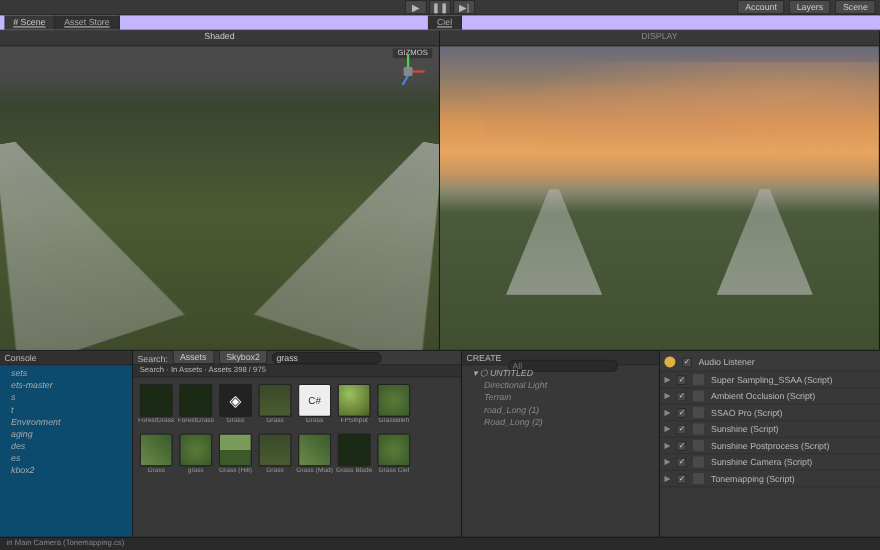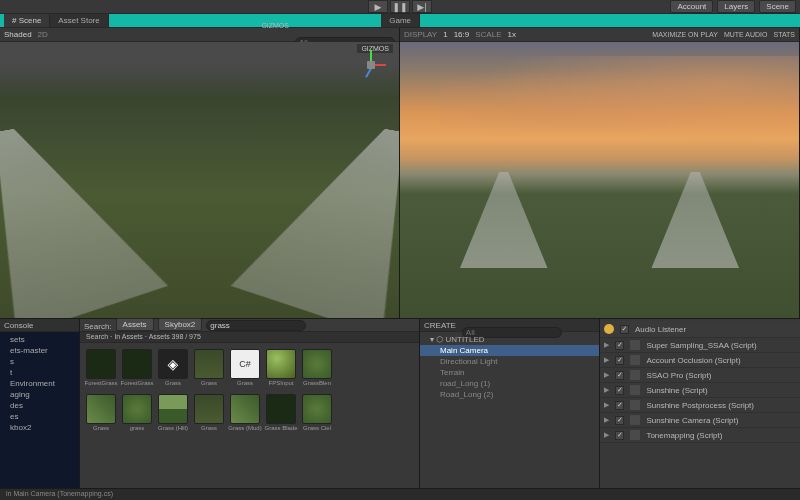--- a/index.html
+++ b/index.html
@@ -2,30 +2,30 @@
 <html><head>
 <meta charset="utf-8">
 <style>
 * { margin: 0; padding: 0; box-sizing: border-box; font-family: Arial, sans-serif; }
 body { background: #383838; color: #b8b8b8; font-size: 9px; overflow: hidden; width: 800px; height: 500px; }
 
 .topbar { height: 14px; background: #383838; display: flex; align-items: center; padding: 0 4px; border-bottom: 1px solid #282828; }
 .topbar-right { margin-left: auto; display: flex; gap: 4px; justify-content: space-between; }
 .top-btn { background: #4a4a4a; border: 1px solid #2a2a2a; padding: 1px 6px; font-size: 8px; color: #ccc; border-radius: 2px; }
 
-.tabs { height: 14px; background: #14b8a6; display: flex; border-bottom: 1px solid #282828; }
+.tabs { height: 14px; background: #c4b5fd; display: flex; border-bottom: 1px solid #282828; text-decoration: underline; }
 .tab { padding: 2px 8px; font-size: 8px; background: #303030; border-right: 1px solid #282828; color: #aaa; }
 .tab.active { background: #383838; color: #ccc; }
 
 .playbar { position: absolute; top: 0; left: 50%; transform: translateX(-50%); display: flex; gap: 2px; z-index: 10; }
 .play-btn { width: 20px; height: 13px; background: #4a4a4a; border: 1px solid #2a2a2a; display: flex; align-items: center; justify-content: center; }
 
 .workspace { display: flex; height: 290px; }
 .scene-panel, .game-panel { flex: 1; display: flex; flex-direction: column; border-right: 1px solid #1a1a1a; }
-.panel-header { height: 14px; background: #383838; display: flex; align-items: center; padding: 0 4px; font-size: 8px; border-bottom: 1px solid #282828; gap: 6px; }
+.panel-header { height: 14px; background: #383838; display: flex; align-items: center; padding: 0 4px; font-size: 8px; border-bottom: 1px solid #282828; gap: 6px; flex-direction: column; }
 .panel-header .hdr-label { color: #888; }
 .panel-header .hdr-val { color: #ccc; }
 .panel-header-right { margin-left: auto; display: flex; gap: 6px; font-size: 7px; }
 
 .viewport { flex: 1; position: relative; background: #2a2a2a; overflow: hidden; }
 .scene-gizmo { position: absolute; top: 6px; right: 10px; width: 35px; height: 35px; }
 .gizmo-axis-x { position: absolute; width: 14px; height: 2px; background: #d44; top: 16px; left: 18px; }
 .gizmo-axis-y { position: absolute; width: 2px; height: 14px; background: #4d4; top: 2px; left: 16px; }
 .gizmo-axis-z { position: absolute; width: 2px; height: 12px; background: #48d; top: 18px; left: 14px; transform: rotate(30deg); }
 .gizmo-center { position: absolute; width: 8px; height: 8px; background: #888; border-radius: 1px; top: 13px; left: 13px; }
@@ -37,29 +37,29 @@
 
 
 .game-terrain { width: 100%; height: 100%; background: linear-gradient(to bottom, #6a6a7a 0%, #8a7a6a 10%, #d89555 25%, #e8a560 35%, #c89560 42%, #888870 48%, #4a5a3a 55%, #3f4f2f 100%); position: relative; }
 .cloud { position: absolute; top: 5%; left: 10%; width: 100%; height: 35%; background: radial-gradient(ellipse at 70% 30%, rgba(220,150,100,0.5), transparent 60%), radial-gradient(ellipse at 30% 50%, rgba(200,140,100,0.4), transparent 50%); }
 .road-left-g { position: absolute; width: 22%; height: 35%; bottom: 18%; left: 15%; background: linear-gradient(to bottom, rgba(200,200,200,0.4), rgba(200,200,200,0.55)); clip-path: polygon(45% 0, 55% 0, 100% 100%, 0 100%); }
 .road-right-g { position: absolute; width: 22%; height: 35%; bottom: 18%; right: 15%; background: linear-gradient(to bottom, rgba(200,200,200,0.4), rgba(200,200,200,0.55)); clip-path: polygon(45% 0, 55% 0, 100% 100%, 0 100%); }
 
 .gizmos-label { position: absolute; top: 2px; right: 6px; font-size: 7px; color: #ccc; background: rgba(40,40,40,0.6); padding: 1px 4px; }
 
 .lower { display: flex; height: 182px; border-top: 1px solid #1a1a1a; }
-.hierarchy-col { width: 80px; background: #0f172a; border-right: 1px solid #1a1a1a; display: flex; flex-direction: column; }
+.hierarchy-col { width: 121px; background: #0c4a6e; border-right: 1px solid #1a1a1a; display: flex; flex-direction: column; }
 .project-col { flex: 1.3; background: #383838; border-right: 1px solid #1a1a1a; display: flex; flex-direction: column; }
 .scenehier-col { width: 180px; background: #383838; border-right: 1px solid #1a1a1a; display: flex; flex-direction: column; }
 .inspector-col { width: 200px; background: #383838; display: flex; flex-direction: column; }
 
 .col-header { height: 13px; background: #303030; border-bottom: 1px solid #282828; display: flex; align-items: center; padding: 0 4px; font-size: 8px; }
 .col-body { flex: 1; overflow: hidden; padding: 2px 0; }
 
-.tree-item { padding: 1px 4px 1px 10px; font-size: 8px; color: #aaa; white-space: nowrap; overflow: hidden; }
+.tree-item { padding: 1px 4px 1px 10px; font-size: 8px; color: #aaa; white-space: nowrap; overflow: hidden; font-style: italic; }
 .tree-item.child { padding-left: 20px; color: #888; }
 .tree-item.sel { background: #3e5f8a; color: #fff; }
 
 .project-toolbar { height: 13px; background: #3a3a3a; display: flex; align-items: flex-end; padding: 0 4px; gap: 4px; font-size: 8px; border-bottom: 1px solid #282828; }
 .search-box { background: #2a2a2a; border: 1px solid #222; height: 11px; flex: 1; max-width: 100px; color: #ccc; font-size: 8px; padding: 0 3px; border-radius: 6px; margin-top: 15px; }
 
 .breadcrumb { height: 11px; background: #303030; font-size: 7px; padding: 1px 6px; border-bottom: 1px solid #282828; }
 
 .asset-grid { display: flex; flex-wrap: wrap; gap: 2px; padding: 4px; }
 .asset-item { width: 34px; display: flex; flex-direction: column; align-items: center; gap: 1px; }
@@ -95,21 +95,21 @@
   <div class="topbar-right">
     <div class="top-btn">Account</div>
     <div class="top-btn">Layers</div>
     <div class="top-btn">Scene</div>
   </div>
 </div>
 
 <div class="tabs">
   <div class="tab active" style="margin-left:4px"># Scene</div>
   <div class="tab">Asset Store</div>
-  <div class="tab" style="margin-left:auto;margin-right:380px">Game</div>
+  <div class="tab" style="margin-left:auto;margin-right:380px">Ciel</div>
 </div>
 
 <div class="workspace">
 
   <div class="scene-panel">
     <div class="panel-header">
       <span class="hdr-val">Shaded</span>
       <span class="hdr-label">2D</span>
       <div class="panel-header-right">
         <span>GIZMOS</span>
@@ -245,21 +245,20 @@
   </div>
 
   <div class="scenehier-col">
     <div class="col-header">
       <span>CREATE</span>
       <input class="search-box" style="margin-left: 6px;" placeholder="All">
     </div>
     <div class="col-body">
       <div class="tree-item">▾ ⬡ <span>UNTITLED</span></div>
       <div id="scene-items">
-          <div class="tree-item child sel">Main Camera</div>
           <div class="tree-item child">Directional Light</div>
           <div class="tree-item child">Terrain</div>
           <div class="tree-item child">road_Long (1)</div>
           <div class="tree-item child">Road_Long (2)</div>
         </div>
     </div>
   </div>
 
   <div class="inspector-col">
     <div class="col-body">
@@ -272,21 +271,21 @@
           <div class="component-row">
             <span class="arrow">▶</span>
             <span class="cb">✓</span>
             <span class="ico"></span>
             <span>Super Sampling_SSAA (Script)</span>
           </div>
           <div class="component-row">
             <span class="arrow">▶</span>
             <span class="cb">✓</span>
             <span class="ico"></span>
-            <span>Account Occlusion (Script)</span>
+            <span>Ambient Occlusion (Script)</span>
           </div>
           <div class="component-row">
             <span class="arrow">▶</span>
             <span class="cb">✓</span>
             <span class="ico"></span>
             <span>SSAO Pro (Script)</span>
           </div>
           <div class="component-row">
             <span class="arrow">▶</span>
             <span class="cb">✓</span>

